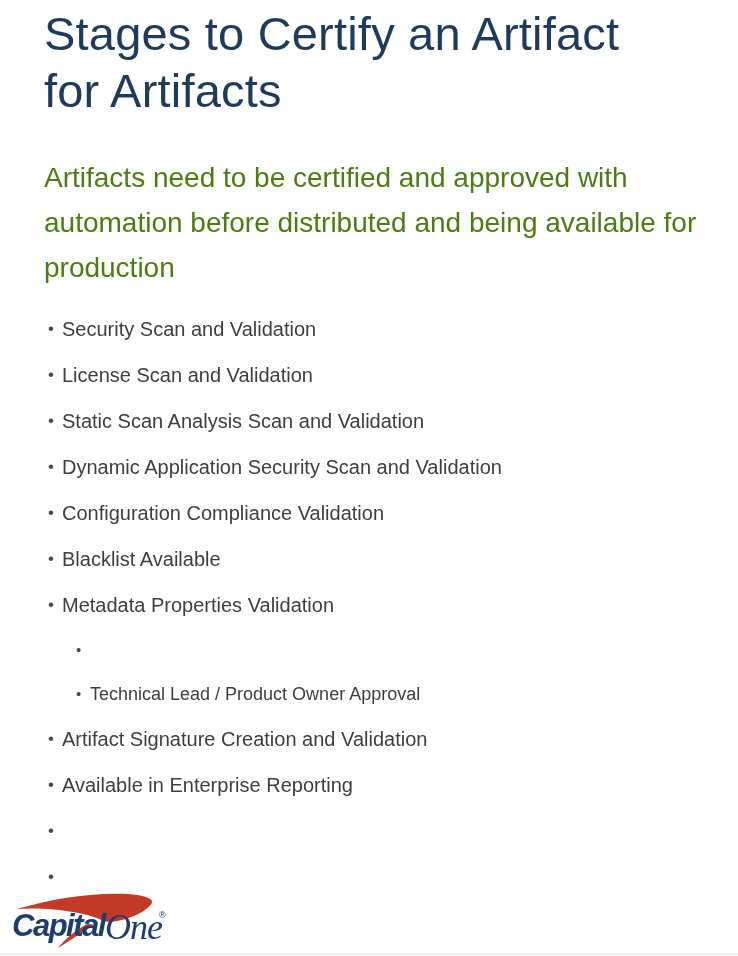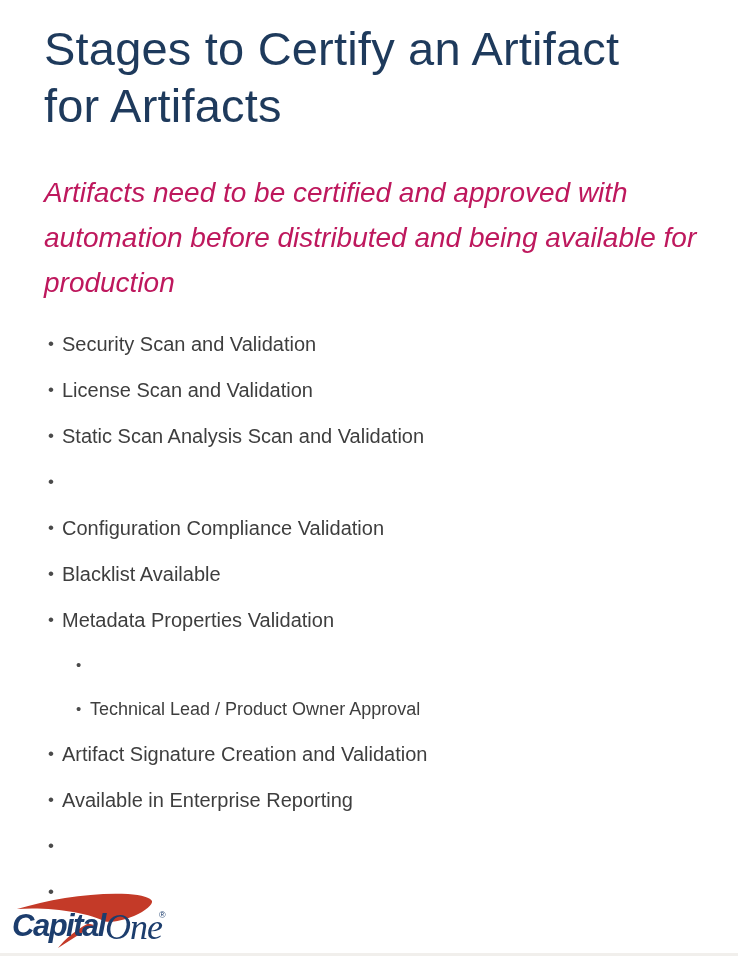--- a/index.html
+++ b/index.html
@@ -7,37 +7,36 @@
     width: 738px; height: 956px;
     background: #ffffff;
     font-family: "Liberation Sans", sans-serif;
     overflow: hidden;
     position: relative;
   }
   .slide {
     position: relative;
     width: 738px; height: 956px;
     background: #ffffff;
-    padding: 20px 40px 0 44px;
+    padding: 5px 40px 0 44px;
   }
   .title {
     color: #1e3a5c;
     font-size: 47px;
     line-height: 57px;
     font-weight: 400;
     letter-spacing: 0.2px;
   }
   .subtitle {
     margin-top: 36px;
     max-width: 655px;
-    color: #be185d;
+    color: #4d7c0f;
     font-size: 28px;
     line-height: 45px;
     font-weight: 400;
-    font-style: italic;
   }
   ul.stages {
     list-style: none;
     margin-top: 27px;
   }
   ul.stages li {
     display: flex;
     align-items: flex-start;
     color: #3e3e3e;
     font-size: 20px;
@@ -99,20 +98,21 @@
     <li>
       <span class="bullet">•</span>
       <span class="label">License Scan and Validation</span>
     </li>
     <li>
       <span class="bullet">•</span>
       <span class="label">Static Scan Analysis Scan and Validation</span>
     </li>
     <li>
       <span class="bullet">•</span>
+      <span class="label">Dynamic Application Security Scan and Validation</span>
     </li>
     <li>
       <span class="bullet">•</span>
       <span class="label">Configuration Compliance Validation</span>
     </li>
     <li>
       <span class="bullet">•</span>
       <span class="label">Blacklist Available</span>
     </li>
     <li>

